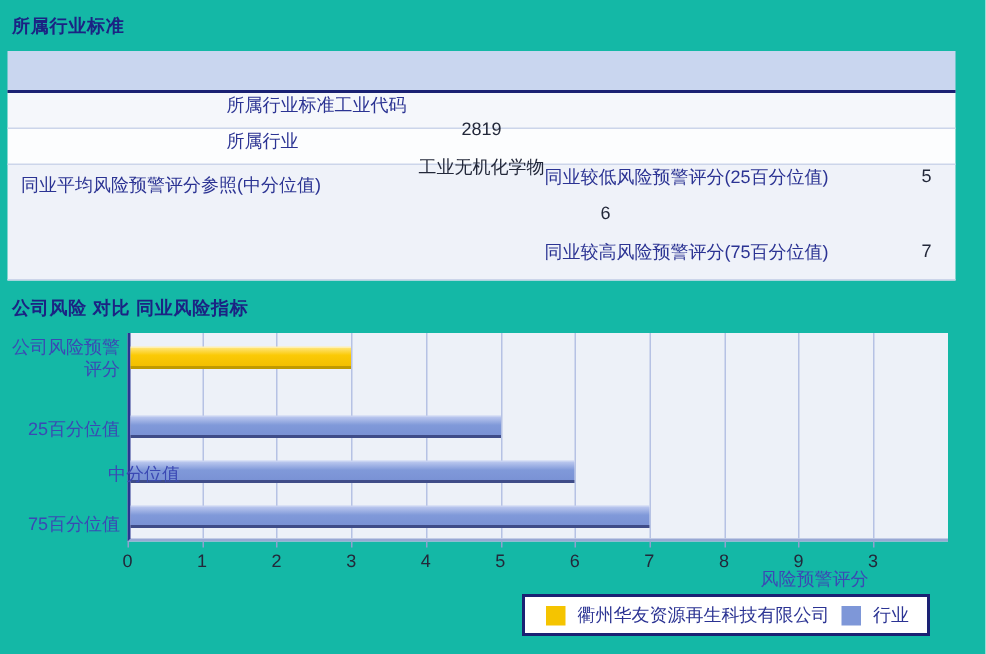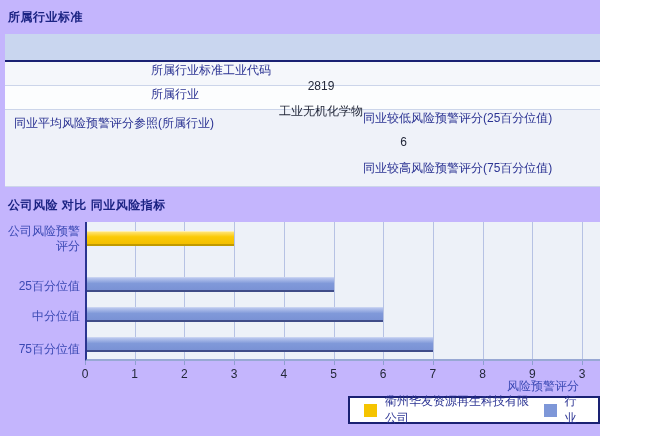--- a/index.html
+++ b/index.html
@@ -1,16 +1,16 @@
 <!DOCTYPE html>
 <html><head>
 <meta charset="utf-8">
 <style>
   html,body{margin:0;padding:0;background:#ffffff;}
-  .canvas{position:relative;width:600px;height:436px;overflow:hidden;background:#c4b5fd;
+  .canvas{position:relative;width:657px;height:436px;overflow:hidden;background:#14b8a6;
           font-family:"Liberation Sans","DejaVu Sans",sans-serif;font-size:12px;}
   .sec-title{position:absolute;left:8px;font-weight:bold;color:#1b2383;letter-spacing:0.5px;}
   .t1{top:9px;}
   .t2{top:197px;}
 
   
   .table{position:absolute;left:5px;top:34px;width:632px;color:#2b3393;}
   .thead{height:26px;background:#c9d6ef;border-bottom:2px solid #1a2173;}
   .trow{display:flex;align-items:center;border-bottom:1px solid #ccd5ea;height:23px;flex-direction:column;}
   .trow.alt0{background:#f5f7fb;}
@@ -53,21 +53,21 @@
     <div id="table-rows">
         <div class="trow alt0">
           <div class="lbl">所属行业标准工业代码</div>
           <div class="val">2819</div>
         </div>
         <div class="trow alt1">
           <div class="lbl">所属行业</div>
           <div class="val">工业无机化学物</div>
         </div>
         <div class="rgroup">
-          <div class="lbl">同业平均风险预警评分参照(所属行业)</div>
+          <div class="lbl">同业平均风险预警评分参照(中分位值)</div>
           <div class="sub">
             <div class="subrow">
               <div class="slbl">同业较低风险预警评分(25百分位值)</div>
               <div class="sval">5</div>
             </div>
             <div class="subrow">
               <div class="sval">6</div>
             </div>
             <div class="subrow">
               <div class="slbl">同业较高风险预警评分(75百分位值)</div>
@@ -93,21 +93,21 @@
         <div class="grid" style="left: 445.3px;"></div>
         <div class="grid" style="left: 495px;"></div>
         <div class="bar s0" style="top: 9px; width: 147.1px;"></div>
         <div class="bar s1" style="top: 55px; width: 246.5px;"></div>
         <div class="bar s1" style="top: 85px; width: 296.2px;"></div>
         <div class="bar s1" style="top: 115px; width: 345.9px;"></div>
       </div>
     <div id="chart-ylabels">
         <div class="ylab" style="top: 224px;">公司风险预警评分</div>
         <div class="ylab" style="top: 279px;">25百分位值</div>
-        <div class="ylab" style="top: 309px;">中分位值</div>
+        <div class="ylab" style="top: 309px; padding-left: 40px;">中分位值</div>
         <div class="ylab" style="top: 342px;">75百分位值</div>
       </div>
     <div id="chart-xticks">
         <div class="tickmark" style="left: 85px;"></div>
         <div class="ticklab" style="left: 85px;">0</div>
         <div class="tickmark" style="left: 134.7px;"></div>
         <div class="ticklab" style="left: 134.7px;">1</div>
         <div class="tickmark" style="left: 184.4px;"></div>
         <div class="ticklab" style="left: 184.4px;">2</div>
         <div class="tickmark" style="left: 234.1px;"></div>

